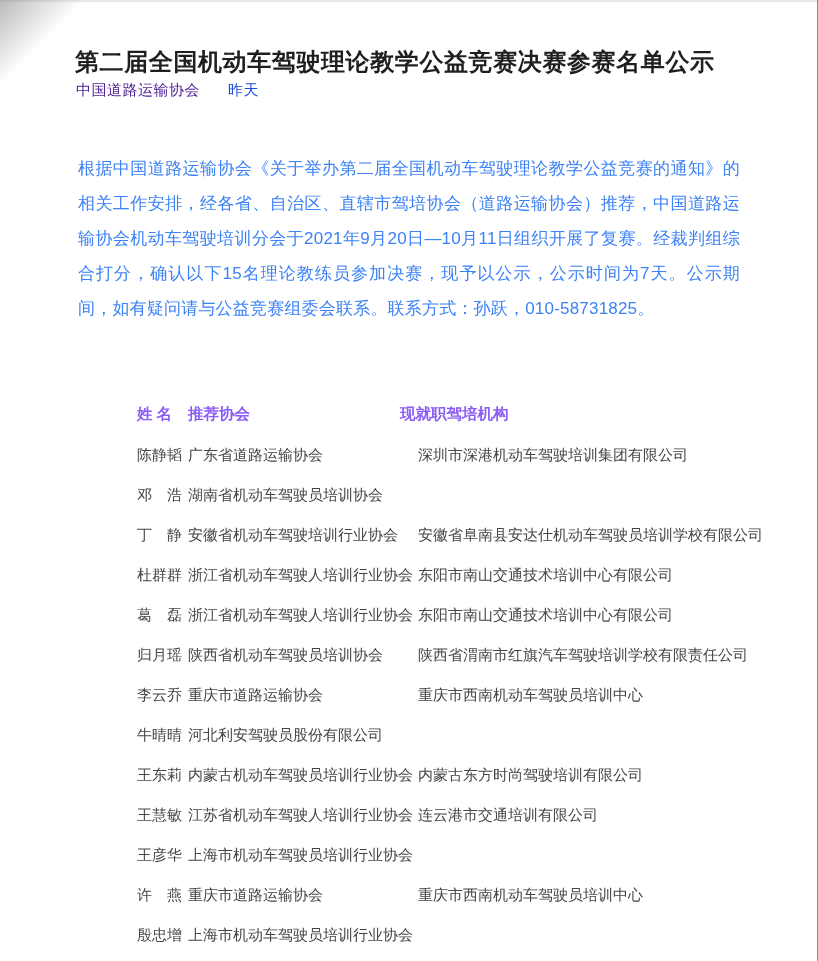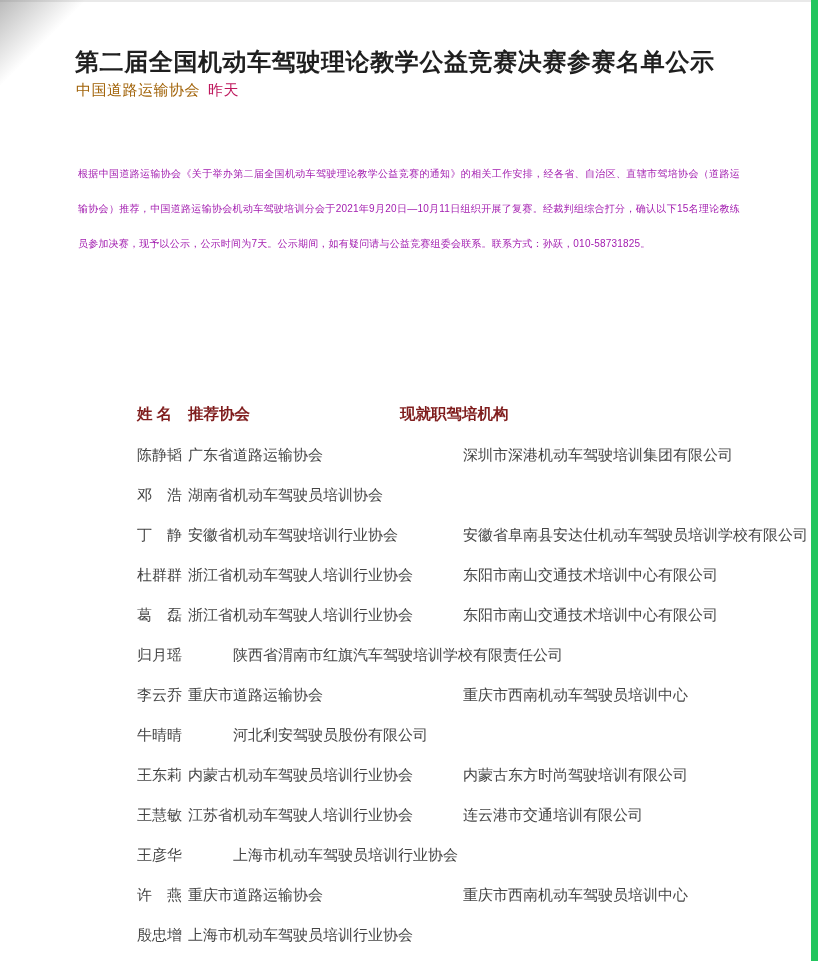--- a/index.html
+++ b/index.html
@@ -2,70 +2,70 @@
 <html lang="zh"><head>
 <meta charset="utf-8">
 <style>
   html,body{margin:0;padding:0;background:#fff;}
   .page{
     position:relative;
     width:818px;height:961px;
     background:#fff;
     overflow:hidden;
     font-family:"Liberation Sans","DejaVu Sans",sans-serif;
-    border-right:7px solid #22c55e;
+    border-right:1px solid #22c55e;
     box-sizing:border-box;
   }
   .top-edge{
     position:absolute;left:0;top:0;width:100%;height:2px;
     background:#e9e9e9;
   }
   .corner-shade{
     position:absolute;left:0;top:0;width:90px;height:90px;
     background:linear-gradient(135deg,rgba(130,130,130,.55) 0%,rgba(255,255,255,0) 48%);
     pointer-events:none;
   }
   .article-title{
     position:absolute;left:75px;top:30px;width:700px;
     font-size:24px;font-weight:bold;color:#1f1f1f;
     letter-spacing:0.6px;line-height:32px;
   }
   .byline{
     position:absolute;left:76px;top:81px;
     font-size:15px;letter-spacing:0.5px;
   }
-  .byline .account{color:#a16207;margin-right:8px;cursor:pointer;}
-  .byline .time{color:#be185d;}
+  .byline .account{color:#4c1d95;margin-right:28px;cursor:pointer;}
+  .byline .time{color:#1d4ed8;}
   .body-text{
-    position:absolute;left:78px;top:146px;width:662px;
-    font-size:10px;color:#a21caf;
+    position:absolute;left:78px;top:134px;width:662px;
+    font-size:17px;color:#3b82f6;
     line-height:35px;text-align:justify;
     letter-spacing:0.2px;
   }
   .ptable{
     position:absolute;left:137px;top:394px;width:600px;
     font-family:"Liberation Serif","DejaVu Serif",serif;
     font-size:15px;color:#454545;
   }
   .trow{
     display:grid;
     grid-template-columns:51px 230px 1fr;
     align-items:center;
     height:40px;
   }
   .thead{
     height:41px;
     font-weight:bold;
     font-size:15.5px;
-    color:#7f1d1d;
+    color:#8b5cf6;
   }
   .thead .c3{margin-left:-18px;}
   .c1{white-space:nowrap;}
   .c2{white-space:nowrap;}
-  .c3{white-space:nowrap;margin-left:45px;}
+  .c3{white-space:nowrap;}
 </style>
 </head>
 <body>
 
 <div class="page">
   <div class="top-edge"></div>
   <div class="corner-shade"></div>
 
   <h1 class="article-title">第二届全国机动车驾驶理论教学公益竞赛决赛参赛名单公示</h1>
 
@@ -106,20 +106,21 @@
     </div>
 
     <div class="trow">
       <span class="c1">葛　磊</span>
       <span class="c2">浙江省机动车驾驶人培训行业协会</span>
       <span class="c3">东阳市南山交通技术培训中心有限公司</span>
     </div>
 
     <div class="trow">
       <span class="c1">归月瑶</span>
+      <span class="c2">陕西省机动车驾驶员培训协会</span>
       <span class="c3">陕西省渭南市红旗汽车驾驶培训学校有限责任公司</span>
     </div>
 
     <div class="trow">
       <span class="c1">李云乔</span>
       <span class="c2">重庆市道路运输协会</span>
       <span class="c3">重庆市西南机动车驾驶员培训中心</span>
     </div>
 
     <div class="trow">

